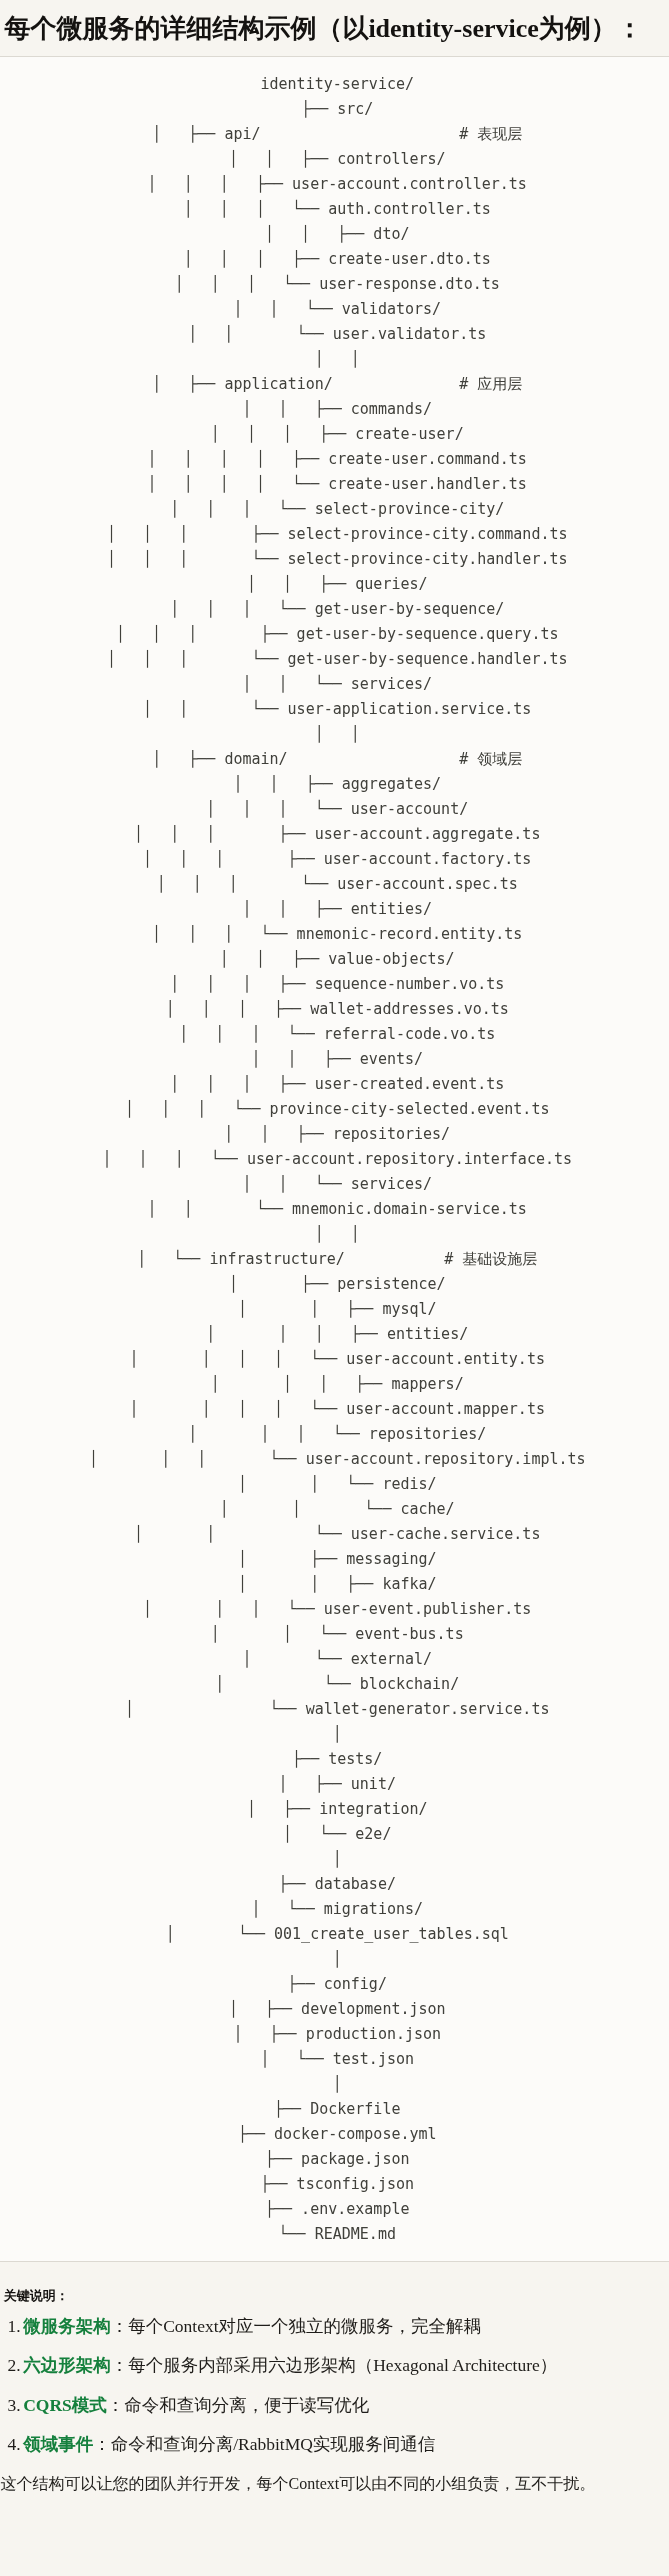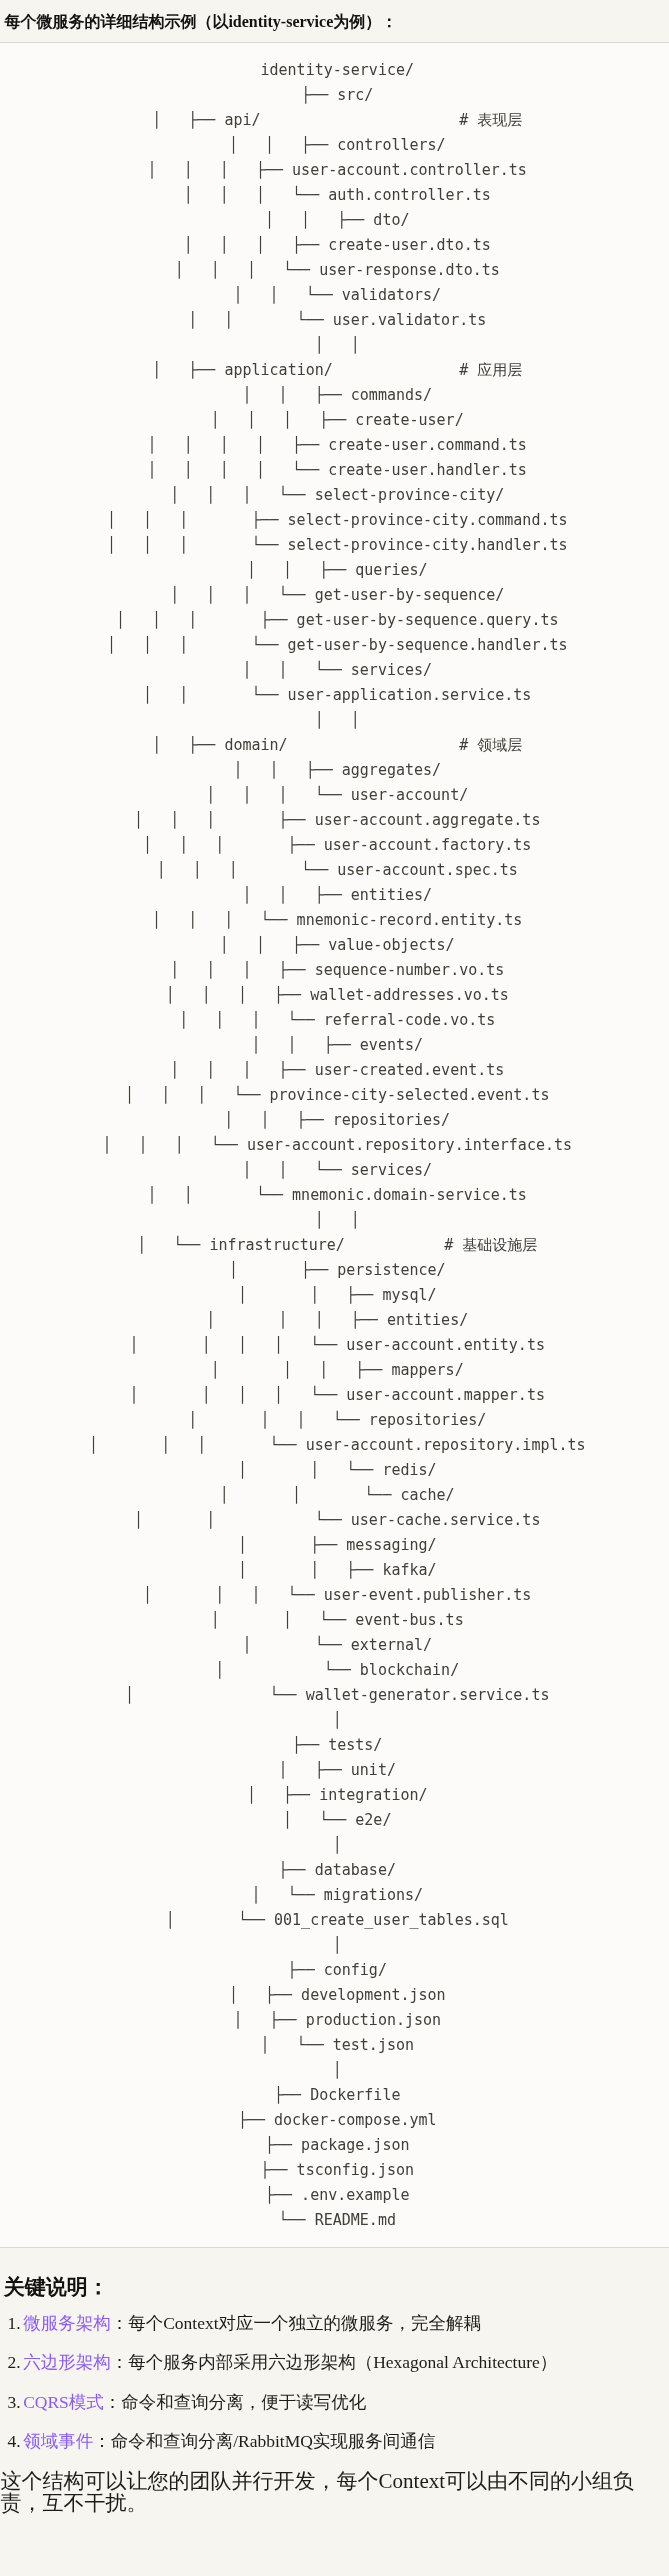--- a/index.html
+++ b/index.html
@@ -9,21 +9,21 @@
     min-height: 2576px;
     margin: 0;
     background: #f7f5f0;
     font-family: "Liberation Serif", serif;
     color: #1a1816;
   }
   .page { width: 100%; padding-bottom: 11.3px; }
   h1.page-title {
     margin: 0;
     padding: 10.6px 5px 0 4.4px;
-    font-size: 16px;
+    font-size: 26px;
     line-height: 1.4;
     font-weight: 700;
     color: #141210;
   }
   .code-block {
     margin-top: 9.4px;
     background: #fcfbf9;
     border-top: 0.6px solid #dcd9d2;
     border-bottom: 0.6px solid #dcd9d2;
   }
@@ -33,36 +33,36 @@
     font-family: "DejaVu Sans Mono", monospace;
     font-size: 15px;
     line-height: 25px;
     color: #40403b;
     white-space: pre;
     overflow: hidden;
     text-align: center;
   }
   h2.notes-heading {
     margin: 25px 0 10px 3.8px;
-    font-size: 21px;
+    font-size: 13px;
     line-height: 1.35;
     font-weight: 700;
     color: #141210;
   }
   .note-item {
     margin: 0 0 17px 7.5px;
     font-size: 17.5px;
     line-height: 22.5px;
     color: #1f1d1a;
   }
   .note-item .num { margin-right: 2.5px; }
-  .note-item strong { font-weight: 400; color: #8b5cf6; }
+  .note-item strong { font-weight: 700; color: #15803d; }
   .closing {
     margin: 0 0 0 0.6px;
-    font-size: 21px;
+    font-size: 16px;
     line-height: 22.5px;
     color: #1f1d1a;
   }
 </style>
 </head>
 <body>
 
 <div class="page">
 
   <h1 class="page-title">每个微服务的详细结构示例（以identity-service为例）：</h1>

